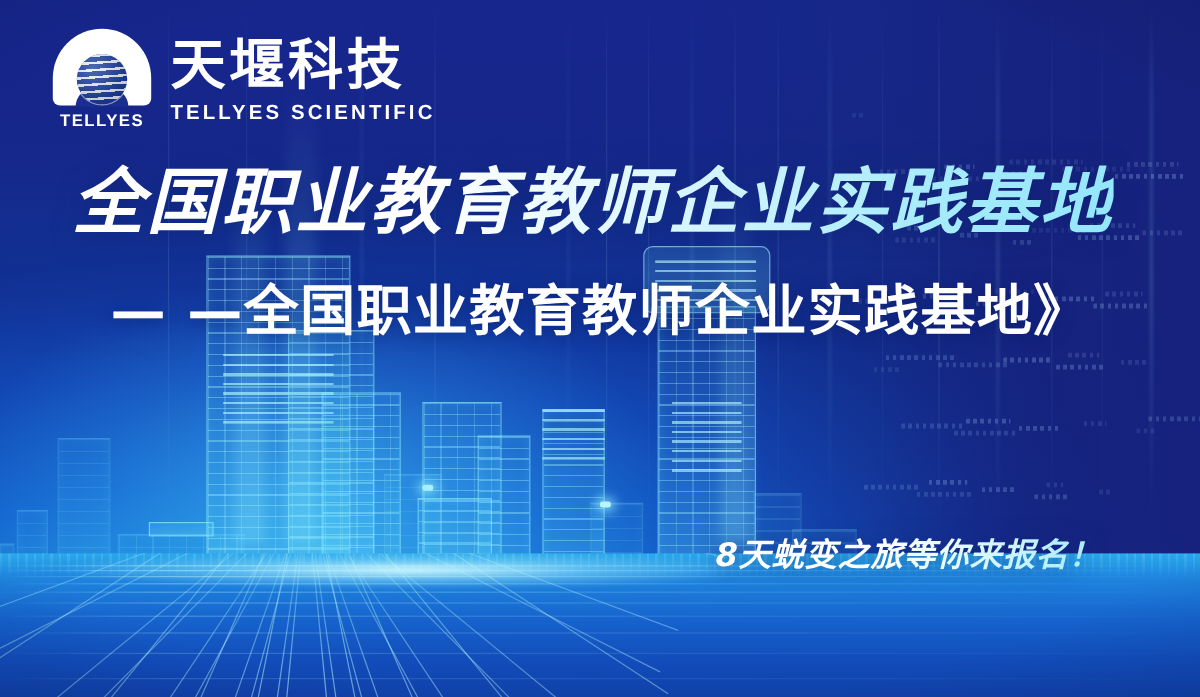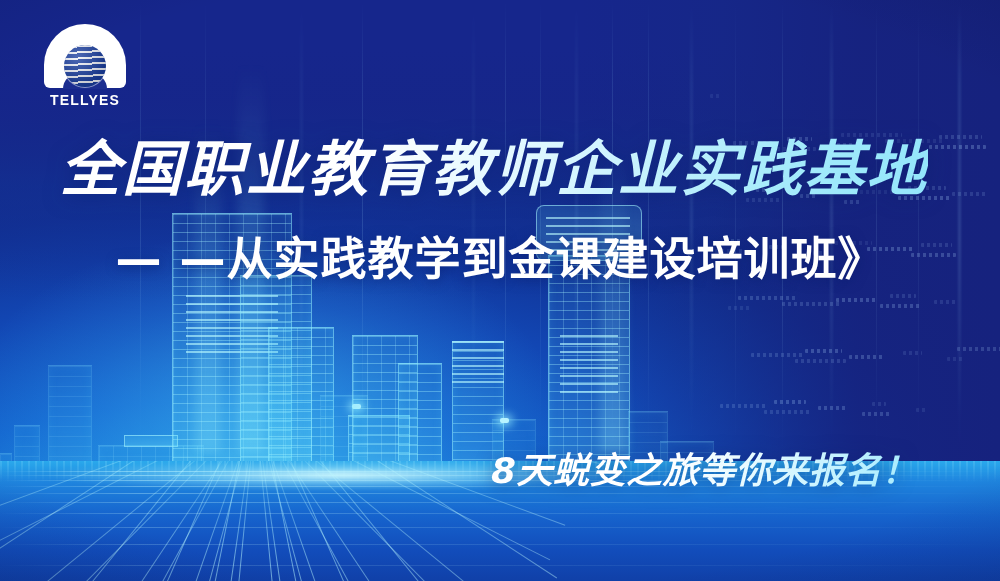--- a/index.html
+++ b/index.html
@@ -203,21 +203,21 @@
     position:absolute;right:82px;top:386px;
     color:#ffffff;font-size:31px;font-weight:bold;
     letter-spacing:.5px;white-space:nowrap;
     font-family:"DejaVu Sans","Liberation Sans",sans-serif;
     text-shadow:0 2px 10px rgba(8,28,105,.5);
   }
   .meta .tri{font-size:25px;vertical-align:1px;margin:0 1px 0 2px;}
 
   .tagline{
     position:absolute;right:82px;top:441px;
-    font-size:36px;font-weight:bold;font-style:italic;
+    font-size:27px;font-weight:bold;font-style:italic;
     letter-spacing:.5px;white-space:nowrap;
     font-family:"DejaVu Sans","Liberation Sans",sans-serif;
     background:linear-gradient(95deg,#ffffff 0%,#ffffff 40%,#e2f9ff 64%,#b6efff 88%,#a6ebfd 100%);
     -webkit-background-clip:text;background-clip:text;
     color:transparent;-webkit-text-fill-color:transparent;
     filter:drop-shadow(0 2px 9px rgba(8,28,105,.5));
   }
 </style>
 </head>
 <body>
@@ -389,24 +389,28 @@
   </div>
 
   <div class="bg-vignette"></div>
 
   <div class="logo">
     <div class="logo-mark">
       <div class="dome"></div>
       <div class="globe"></div>
       <div class="logo-en-mark">TELLYES</div>
     </div>
+    <div class="logo-text">
+      <div class="logo-cn">天堰科技</div>
+      <div class="logo-en">TELLYES SCIENTIFIC</div>
+    </div>
   </div>
 
   <div class="title-main">全国职业教育教师企业实践基地</div>
 
   <div class="subtitle">
-    <span class="ln">— —从实践教学到金课建设培训班》</span>
+    <span class="ln">— —全国职业教育教师企业实践基地》</span>
   </div>
 
 
   <div class="tagline">8天蜕变之旅等你来报名！</div>
 
 </div>
 
 </body></html>

